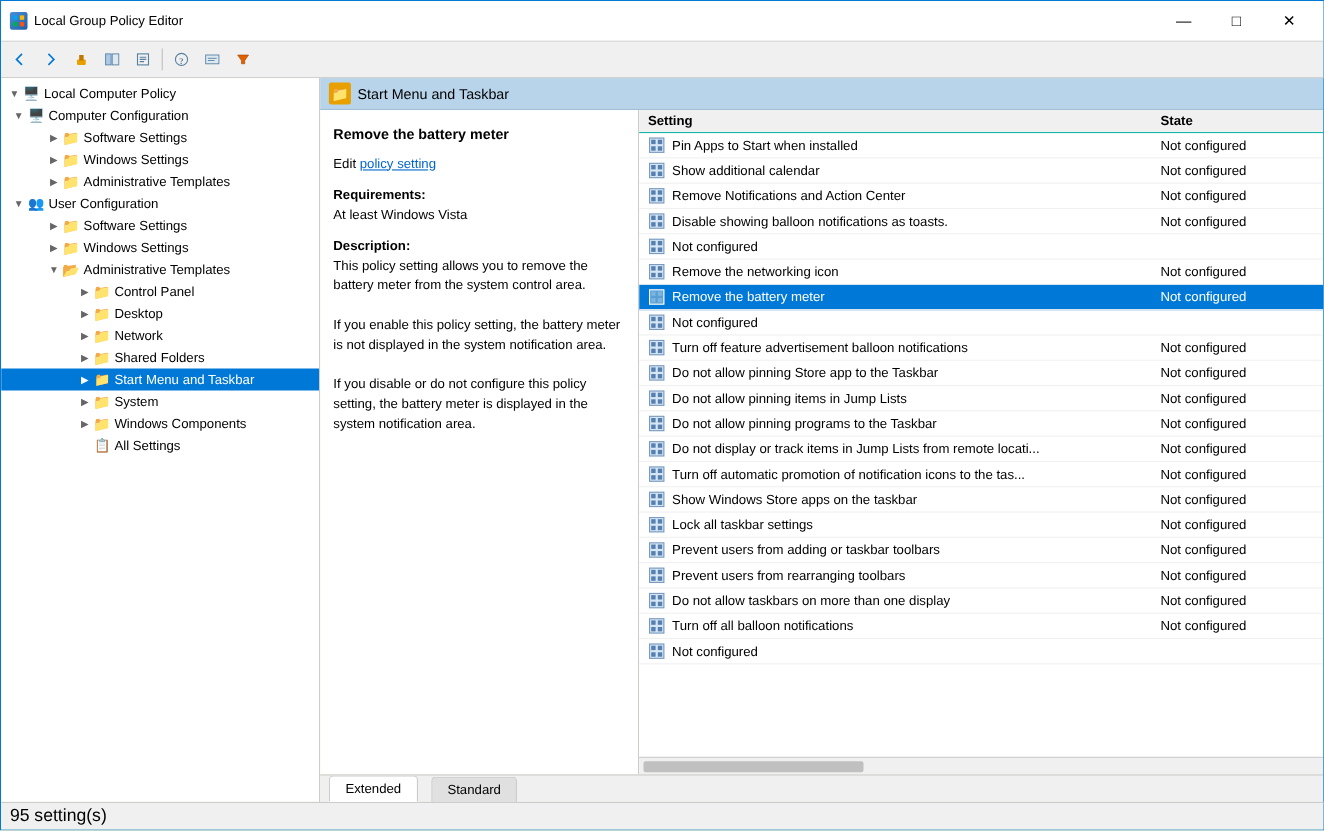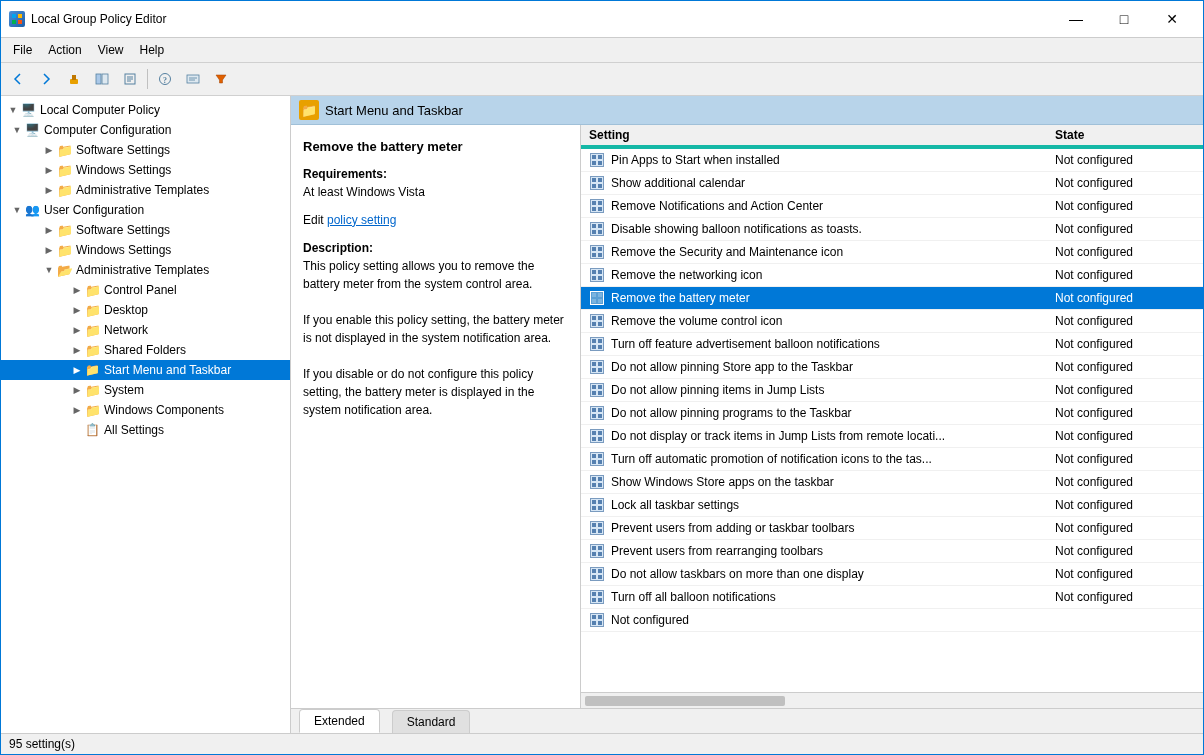--- a/index.html
+++ b/index.html
@@ -49,42 +49,42 @@
 
     
     .desc-pane { width: 290px; min-width: 290px; border-right: 1px solid #ccc; padding: 12px; overflow-y: auto; background: #fff; font-size: 12px; line-height: 1.5; }
     .desc-pane h2 { font-size: 13px; font-weight: bold; margin-bottom: 8px; }
     .desc-pane .edit-link { color: #0066cc; text-decoration: underline; cursor: pointer; }
     .desc-section { margin-bottom: 10px; }
     .desc-section strong { font-weight: bold; }
 
     
     .settings-pane { flex: 1; display: flex; flex-direction: column; overflow: hidden; background: #fff; }
-    .settings-header { display: flex; align-items: center; padding: 3px 8px; background: #f0f0f0; border-bottom: 4px solid #14b8a6; font-size: 12px; font-weight: bold; }
+    .settings-header { display: flex; align-items: center; padding: 3px 8px; background: #f0f0f0; border-bottom: 1px solid #14b8a6; font-size: 12px; font-weight: bold; }
     .settings-header .col-setting { flex: 1; }
     .settings-header .col-state { width: 140px; text-align: left; }
     .settings-list { flex: 1; overflow-y: auto; overflow-x: hidden; }
     .settings-row { display: flex; align-items: center; padding: 3px 8px; border-bottom: 1px solid #f0f0f0; cursor: pointer; font-size: 12px; }
     .settings-row.selected { background: #0078d7; color: white; }
     .settings-row .row-icon { width: 16px; height: 16px; margin-right: 6px; flex-shrink: 0; display: flex; align-items: center; justify-content: center; }
     .settings-row .row-name { flex: 1; overflow: hidden; text-overflow: ellipsis; white-space: nowrap; }
     .settings-row .row-state { width: 140px; white-space: nowrap; }
 
     
     .settings-list::-webkit-scrollbar { width: 12px; }
     .settings-list::-webkit-scrollbar-track { background: #f0f0f0; }
     .settings-list::-webkit-scrollbar-thumb { background: #c0c0c0; border: 2px solid #f0f0f0; }
 
     
     .tabs-bar { display: flex; align-items: flex-end; padding: 0 8px; border-top: 1px solid #ccc; background: #f0f0f0; }
     .tab { padding: 4px 14px; border: 1px solid #ccc; border-bottom: none; background: #e0e0e0; cursor: pointer; font-size: 12px; border-radius: 4px 4px 0 0; margin-right: 12px; }
     .tab.active { background: #fff; border-bottom: 1px solid #fff; position: relative; z-index: 1; }
 
     
-    .status-bar { padding: 3px 8px; background: #f0f0f0; border-top: 1px solid #ccc; font-size: 12px; }
+    .status-bar { padding: 3px 8px; background: #f0f0f0; border-top: 1px solid #ccc; font-size: 16px; }
 
     
     .h-scroll-area { height: 16px; background: #f0f0f0; border-top: 1px solid #ccc; display: flex; align-items: center; }
     .h-scroll-thumb { width: 200px; height: 10px; background: #c0c0c0; margin-left: 4px; border-radius: 2px; }
 
     
     .policy-icon { width: 14px; height: 14px; border: 1px solid #7a9bbf; background: #d6e6f5; display: flex; align-items: center; justify-content: center; font-size: 8px; color: #2060a0; }
     .policy-icon-selected { width: 14px; height: 14px; border: 1px solid #fff; background: #5a9fd4; display: flex; align-items: center; justify-content: center; font-size: 8px; color: white; }
   </style>
 </head>
@@ -104,26 +104,20 @@
       </div>
       <span class="title-text">Local Group Policy Editor</span>
     </div>
     <div class="title-controls">
       <button class="title-btn">—</button>
       <button class="title-btn">□</button>
       <button class="title-btn close">✕</button>
     </div>
   </div>
 
-  <div class="menu-bar">
-    <span class="menu-item">File</span>
-    <span class="menu-item">Action</span>
-    <span class="menu-item">View</span>
-    <span class="menu-item">Help</span>
-  </div>
 
   <div class="toolbar">
     <button class="tb-btn">
       <svg width="14" height="14" viewBox="0 0 14 14">
           <path d="M9 2L4 7l5 5" stroke="#0078d7" stroke-width="1.5" fill="none"></path>
         </svg>
     </button>
     <button class="tb-btn">
       <svg width="14" height="14" viewBox="0 0 14 14">
           <path d="M5 2l5 5-5 5" stroke="#0078d7" stroke-width="1.5" fill="none"></path>
@@ -299,25 +293,25 @@
       <div class="path-bar">
         <div class="path-icon">📁</div>
         <span class="path-title">Start Menu and Taskbar</span>
       </div>
 
       <div class="split-content">
 
         <div class="desc-pane">
           <h2>Remove the battery meter</h2>
           <div class="desc-section">
+            Edit <a class="edit-link">policy setting</a>
+          </div>
+          <div class="desc-section">
             <strong>Requirements:</strong><br>
             <span>At least Windows Vista</span>
-          </div>
-          <div class="desc-section">
-            Edit <a class="edit-link">policy setting</a>
           </div>
           <div class="desc-section">
             <strong>Description:</strong><br>
             <span>This policy setting allows you to remove the battery meter from the system control area.<br><br>If you enable this policy setting, the battery meter is not displayed in the system notification area.<br><br>If you disable or do not configure this policy setting, the battery meter is displayed in the system notification area.</span>
           </div>
         </div>
 
         <div class="settings-pane">
           <div class="settings-header">
             <span class="col-setting">Setting</span>
@@ -385,21 +379,20 @@
                 <div class="row-icon">
                   <div class="policy-icon">
                     <svg width="12" height="12" viewBox="0 0 12 12">
                       <rect x="1" y="1" width="4" height="4" fill="#5580b0"></rect>
                       <rect x="7" y="1" width="4" height="4" fill="#5580b0"></rect>
                       <rect x="1" y="7" width="4" height="4" fill="#5580b0"></rect>
                       <rect x="7" y="7" width="4" height="4" fill="#5580b0"></rect>
                     </svg>
                   </div>
                 </div>
-                <span class="row-name">Remove the Security and Maintenance icon</span>
                 <span class="row-state">Not configured</span>
               </div>
               <div class="settings-row">
                 <div class="row-icon">
                   <div class="policy-icon">
                     <svg width="12" height="12" viewBox="0 0 12 12">
                       <rect x="1" y="1" width="4" height="4" fill="#5580b0"></rect>
                       <rect x="7" y="1" width="4" height="4" fill="#5580b0"></rect>
                       <rect x="1" y="7" width="4" height="4" fill="#5580b0"></rect>
                       <rect x="7" y="7" width="4" height="4" fill="#5580b0"></rect>
@@ -427,21 +420,20 @@
                 <div class="row-icon">
                   <div class="policy-icon">
                     <svg width="12" height="12" viewBox="0 0 12 12">
                       <rect x="1" y="1" width="4" height="4" fill="#5580b0"></rect>
                       <rect x="7" y="1" width="4" height="4" fill="#5580b0"></rect>
                       <rect x="1" y="7" width="4" height="4" fill="#5580b0"></rect>
                       <rect x="7" y="7" width="4" height="4" fill="#5580b0"></rect>
                     </svg>
                   </div>
                 </div>
-                <span class="row-name">Remove the volume control icon</span>
                 <span class="row-state">Not configured</span>
               </div>
               <div class="settings-row">
                 <div class="row-icon">
                   <div class="policy-icon">
                     <svg width="12" height="12" viewBox="0 0 12 12">
                       <rect x="1" y="1" width="4" height="4" fill="#5580b0"></rect>
                       <rect x="7" y="1" width="4" height="4" fill="#5580b0"></rect>
                       <rect x="1" y="7" width="4" height="4" fill="#5580b0"></rect>
                       <rect x="7" y="7" width="4" height="4" fill="#5580b0"></rect>

